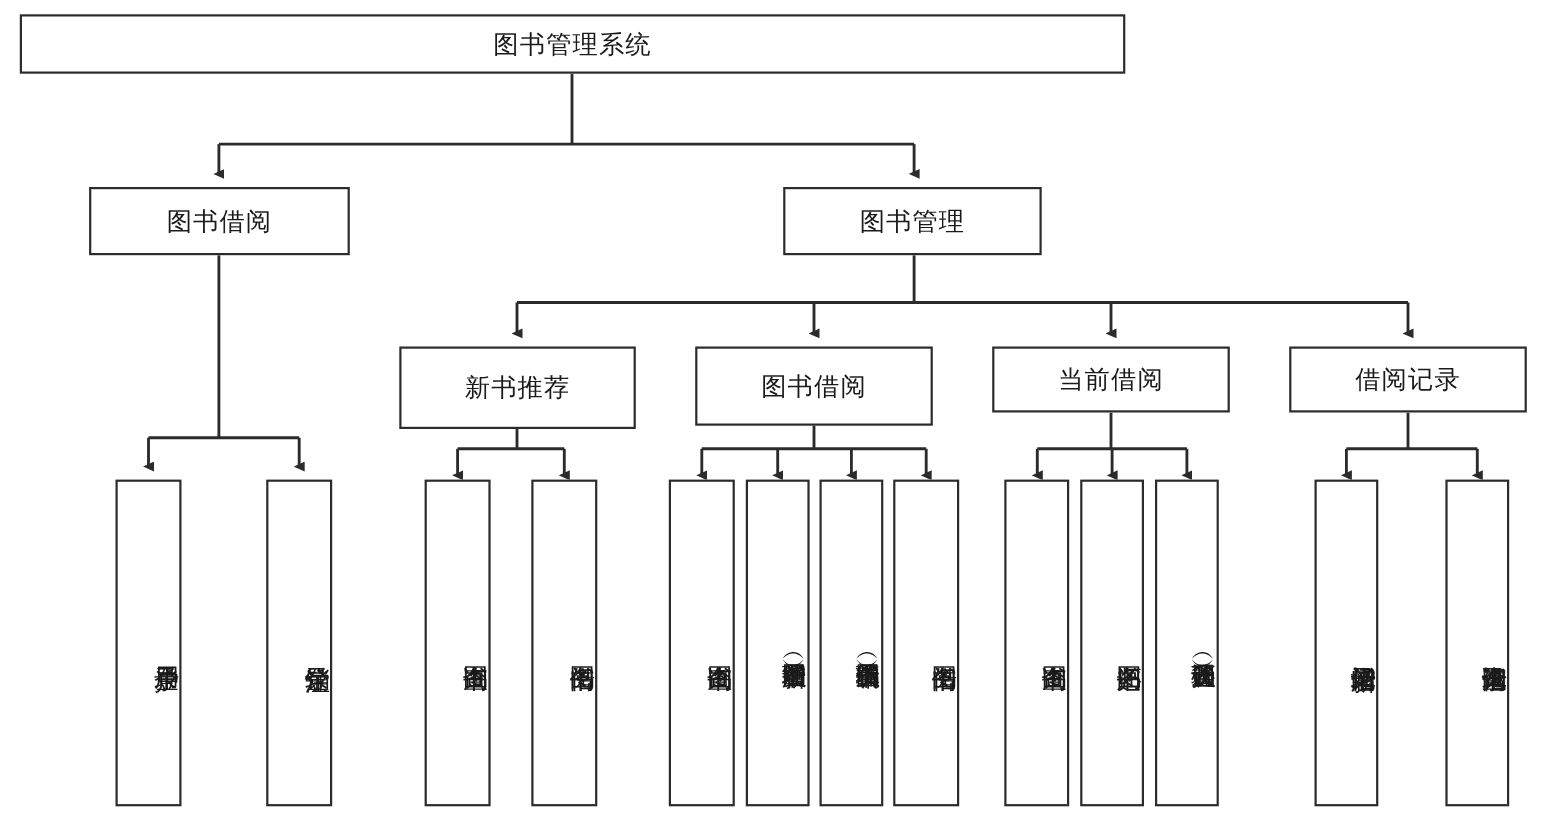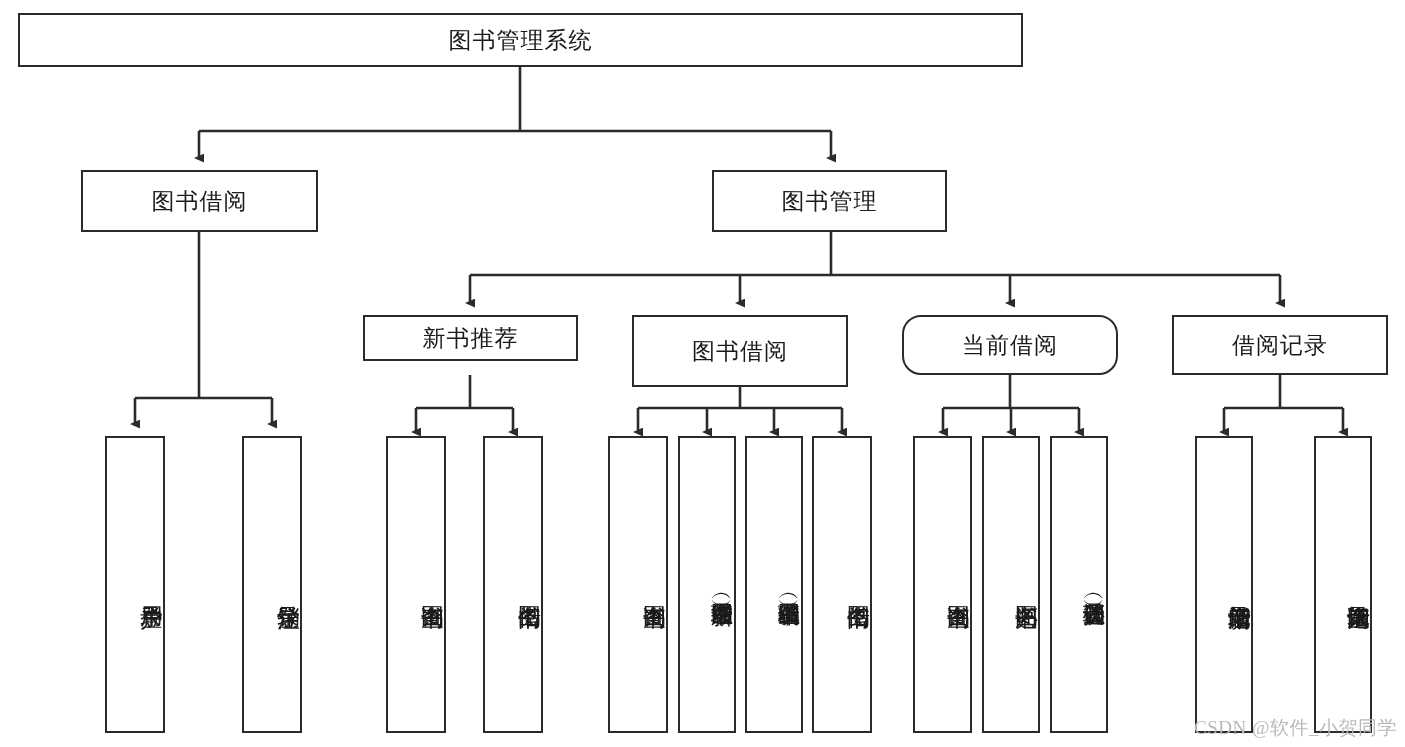--- a/index.html
+++ b/index.html
@@ -122,27 +122,27 @@
   <div id="nodes">
       <div class="node h" style="left: 18px; top: 13px; width: 1005px; height: 54px;">
         <span class="node-label">图书管理系统</span>
       </div>
       <div class="node h" style="left: 81px; top: 170px; width: 237px; height: 62px;">
         <span class="node-label">图书借阅</span>
       </div>
       <div class="node h" style="left: 712px; top: 170px; width: 235px; height: 62px;">
         <span class="node-label">图书管理</span>
       </div>
-      <div class="node h" style="left: 363px; top: 315px; width: 215px; height: 46px;">
+      <div class="node h" style="left: 363px; top: 315px; width: 215px; height: 75px;">
         <span class="node-label">新书推荐</span>
       </div>
       <div class="node h" style="left: 632px; top: 315px; width: 216px; height: 72px;">
         <span class="node-label">图书借阅</span>
       </div>
-      <div class="node h" style="left: 902px; top: 315px; width: 216px; height: 60px; border-radius: 19px;">
+      <div class="node h" style="left: 902px; top: 315px; width: 216px; height: 60px;">
         <span class="node-label">当前借阅</span>
       </div>
       <div class="node h" style="left: 1172px; top: 315px; width: 216px; height: 60px;">
         <span class="node-label">借阅记录</span>
       </div>
       <div class="node v" style="left: 105px; top: 436px; width: 60px; height: 297px;">
         <span class="node-label">用户登录</span>
       </div>
       <div class="node v" style="left: 242px; top: 436px; width: 60px; height: 297px;">
         <span class="node-label">注销登录</span>
@@ -175,14 +175,13 @@
         <span class="node-label">确认归还（管理员）</span>
       </div>
       <div class="node v" style="left: 1195px; top: 436px; width: 58px; height: 297px;">
         <span class="node-label">新增借阅记录</span>
       </div>
       <div class="node v" style="left: 1314px; top: 436px; width: 58px; height: 297px;">
         <span class="node-label">查询借阅记录</span>
       </div>
     </div>
 
-  <div class="watermark">CSDN @软件_小贺同学</div>
 </div>
 
 </body></html>

